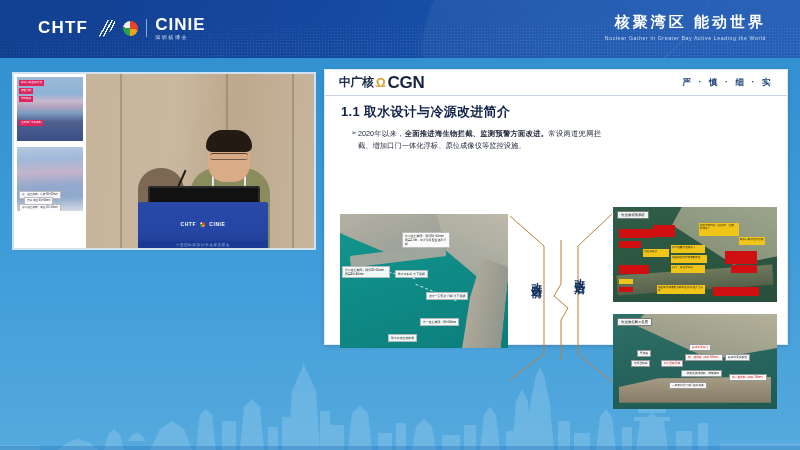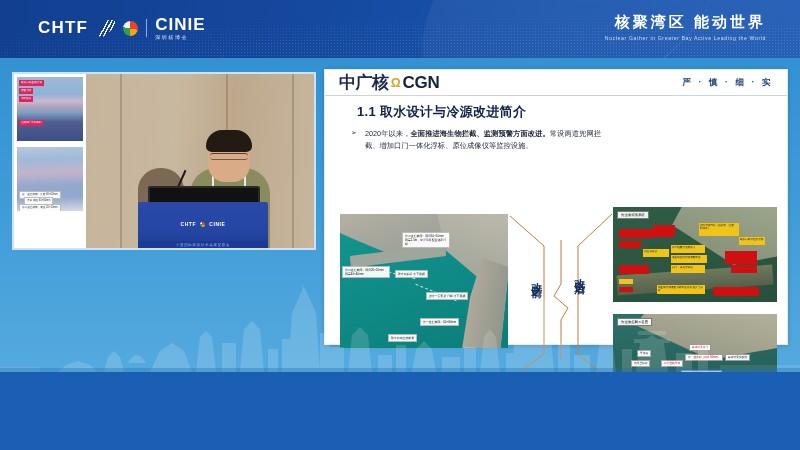--- a/index.html
+++ b/index.html
@@ -2,21 +2,21 @@
 <html><head>
 <meta charset="utf-8">
 <style>
   * { box-sizing: border-box; margin: 0; padding: 0; }
   html, body {
     width: 800px; height: 450px; overflow: hidden;
     font-family: "Liberation Sans", "DejaVu Sans", sans-serif;
     background: #1b5fb5;
   }
   #stage {
-    position: relative; width: 800px; height: 372px; overflow: hidden;
+    position: relative; width: 800px; height: 450px; overflow: hidden;
     background: linear-gradient(180deg, #2f8ed0 0%, #3f9bd8 55%, #55aade 100%);
   }
 
   
   .banner {
     position: absolute; left: 0; top: 0; width: 800px; height: 58px;
     background: linear-gradient(100deg, #123f90 0%, #14479d 35%, #1a55ae 70%, #1b58b3 100%);
     overflow: hidden;
   }
   .banner .mesh {
@@ -166,31 +166,31 @@
     position: absolute; left: 324px; top: 69px; width: 464px; height: 276px;
     background: #fff; border: 1px solid #e4eaf2;
     box-shadow: 0 1px 4px rgba(0,0,0,.18);
   }
   .slide-head {
     position: relative; height: 26px; display: flex; align-items: center;
     justify-content: space-between; padding: 0 14px 0 14px;
     border-bottom: 1px solid #c9d4e2;
   }
   .cgn-logo { display: flex; align-items: center; gap: 1px; }
-  .cgn-cn { font-size: 17px; font-weight: 700; color: #1b2a4a; letter-spacing: -.5px; }
+  .cgn-cn { font-size: 12px; font-weight: 700; color: #1b2a4a; letter-spacing: -.5px; }
   .cgn-swirl { font-size: 13px; color: #d8a02a; font-weight: 700; font-style: italic; margin: 0 1px; }
   .cgn-en { font-size: 17px; font-weight: 800; color: #16233f; letter-spacing: -.2px; }
   .motto { font-size: 8.5px; color: #1b3f73; letter-spacing: 2.6px; font-weight: 600; }
 
   .slide-title {
-    padding: 7px 0 2px 32px; font-size: 13px; font-weight: 700; color: #10224a;
+    padding: 7px 0 2px 16px; font-size: 13px; font-weight: 700; color: #10224a;
     letter-spacing: .3px;
   }
   .bullet {
-    display: flex; gap: 8px; margin: 5px 8px 0 26px; width: 250px;
+    display: flex; gap: 1px; margin: 5px 8px 0 26px; width: 250px;
   }
   .bullet .arrow { font-size: 7px; color: #2b3a55; line-height: 1.55; }
   .bullet p { font-size: 7.3px; color: #1a2336; line-height: 1.62; text-align: justify; }
   .bullet b { font-weight: 700; }
 
   .slide-body { position: relative; height: 228px; }
 
   
   .photo {
     position: absolute; overflow: hidden; background: #0f7d78;

